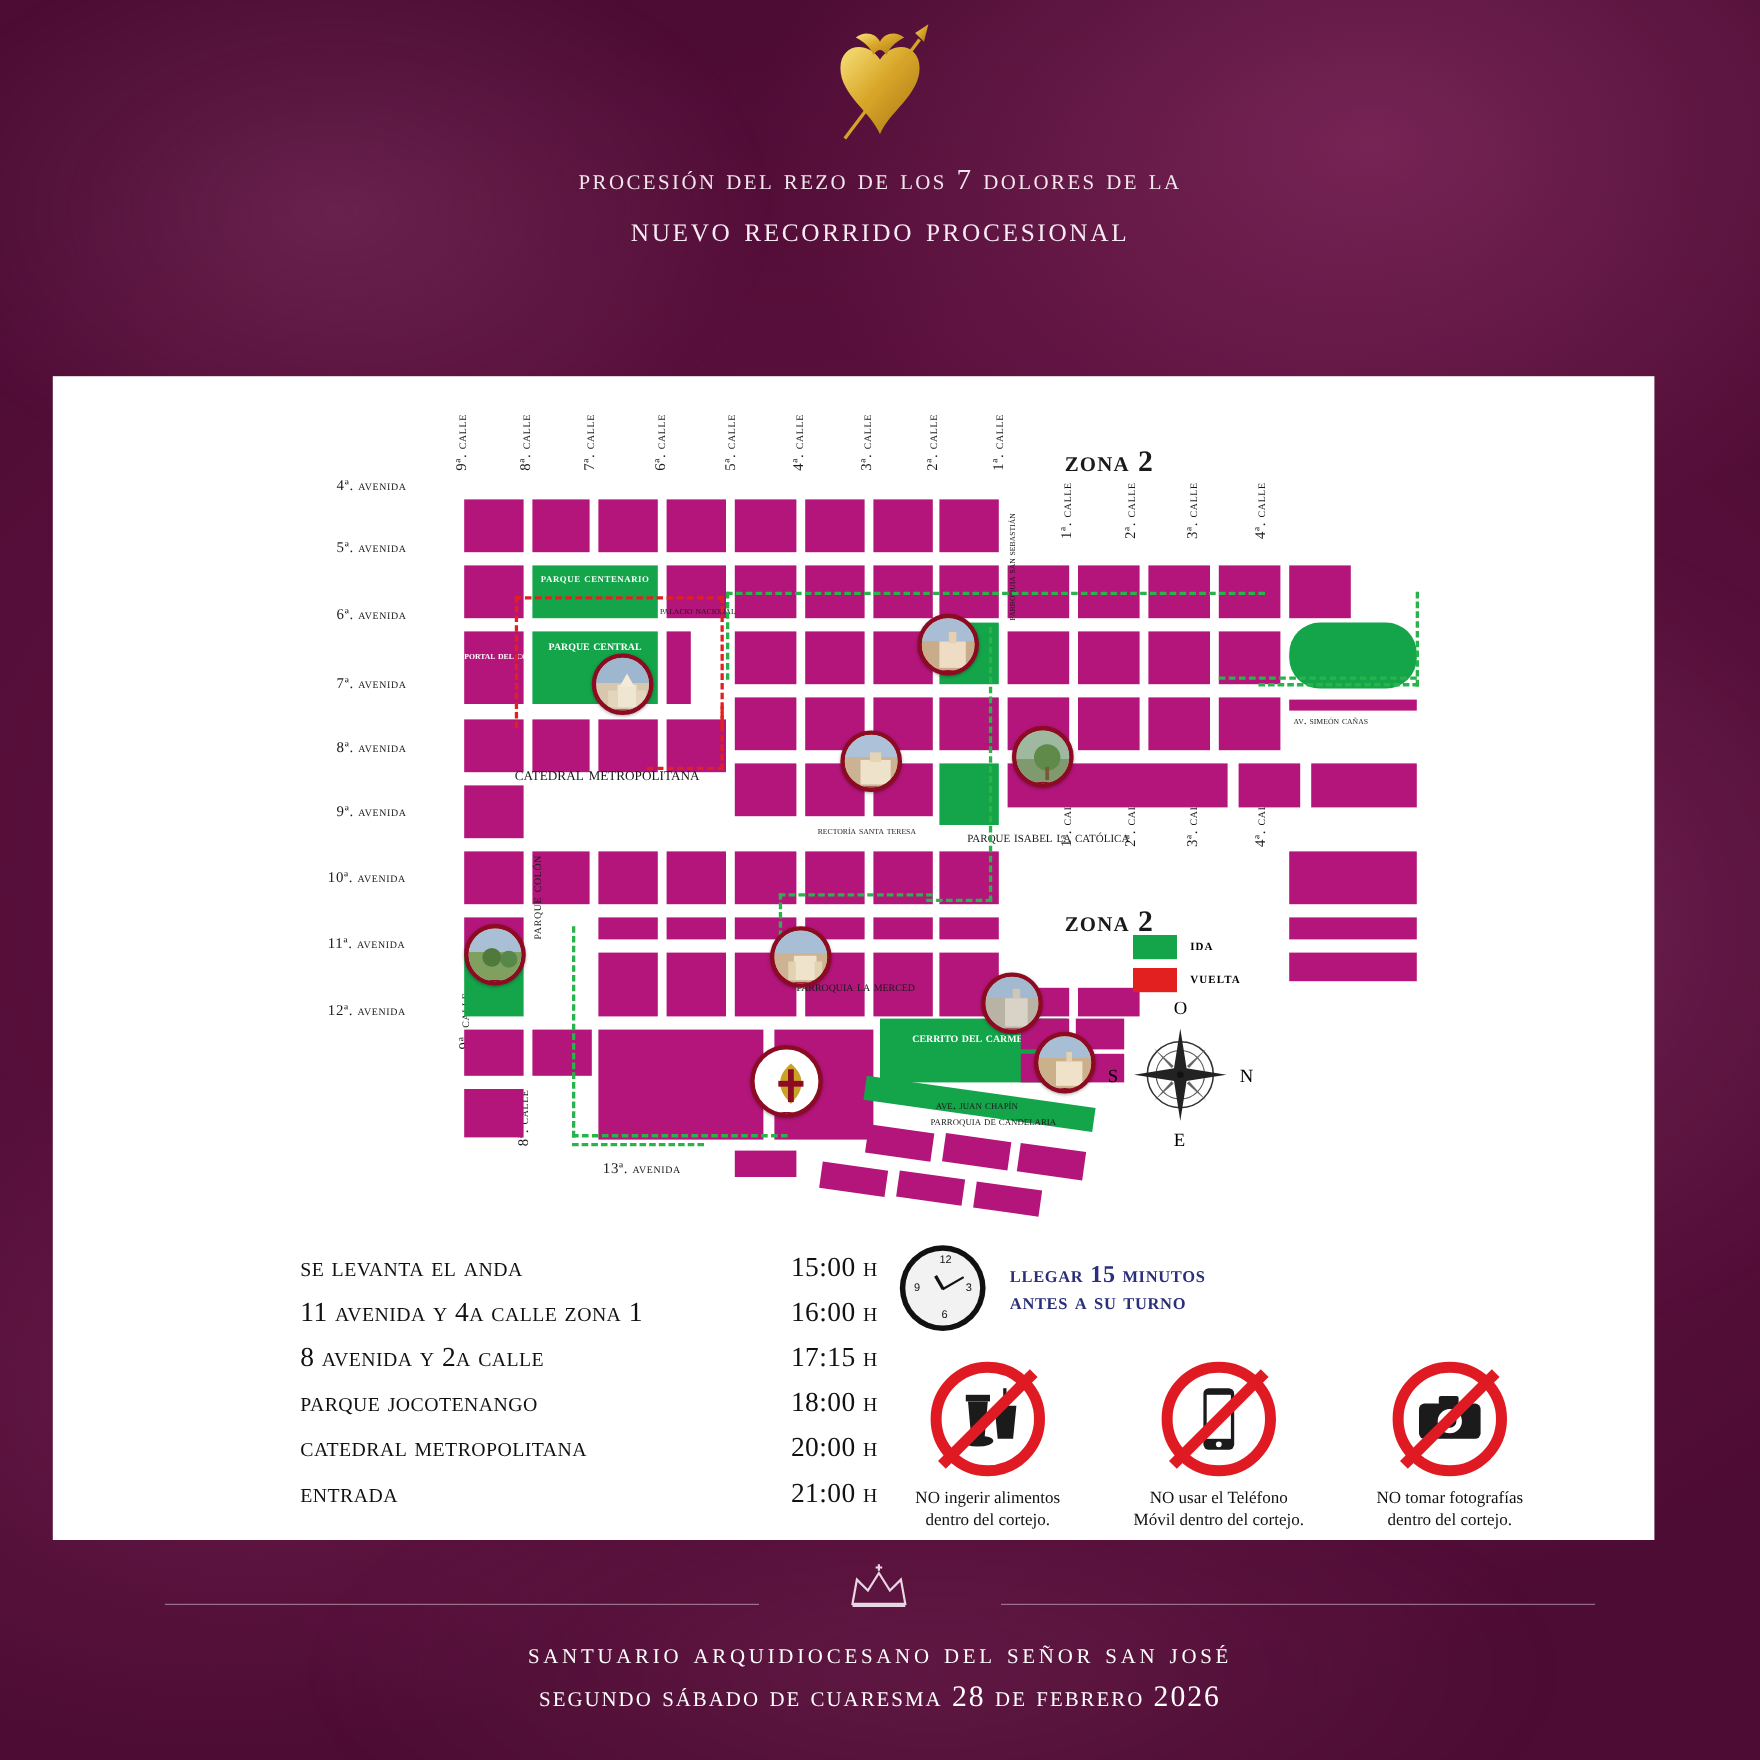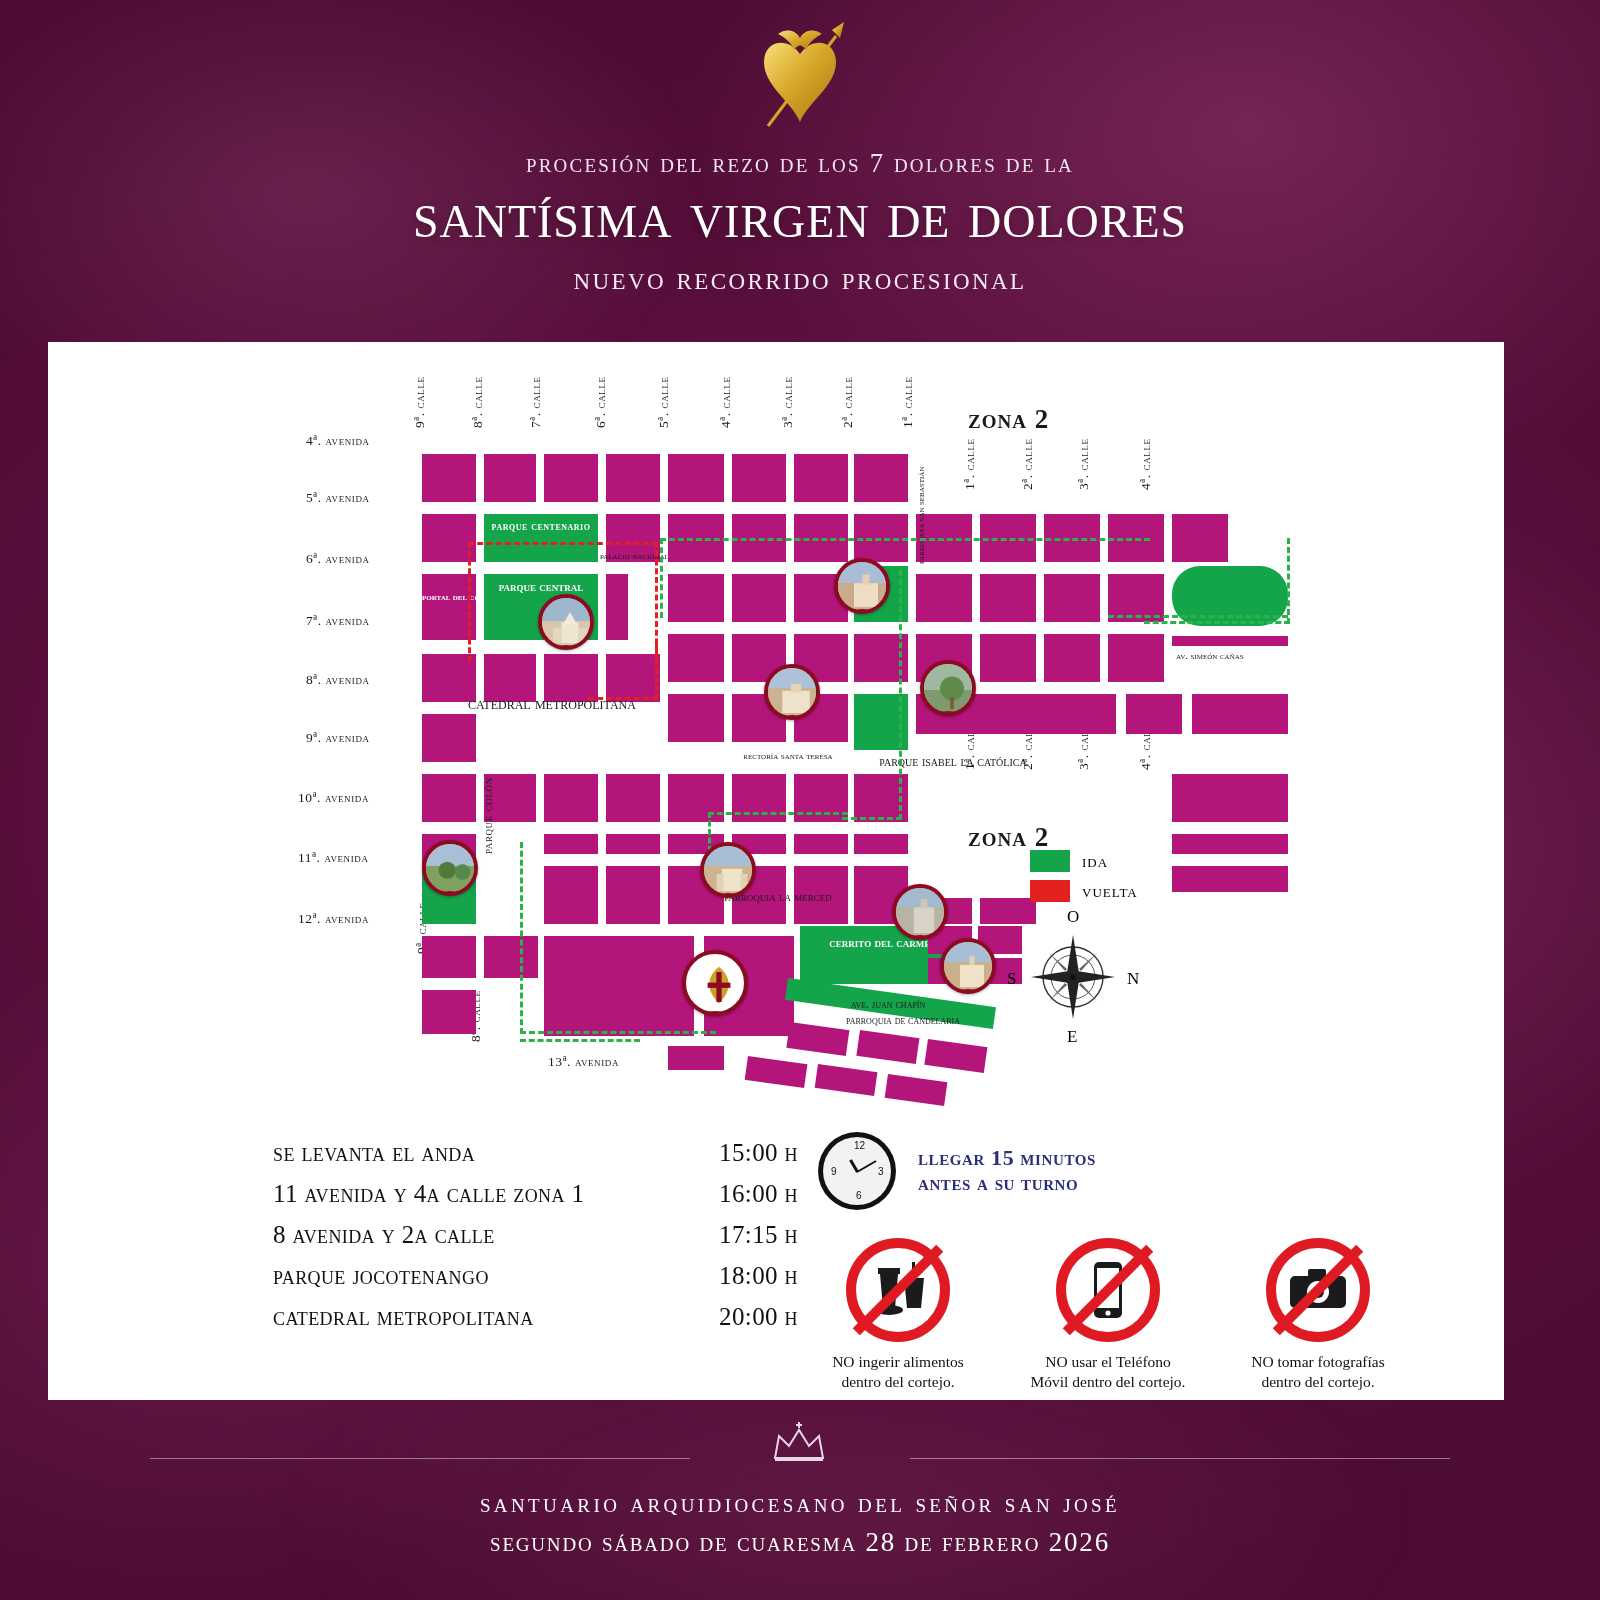--- a/index.html
+++ b/index.html
@@ -88,21 +88,21 @@
   }
   .marker .ph { position:absolute; inset:0; }
 
   .dash-green { position:absolute; border:3px dashed #29b34a; }
   .dash-red { position:absolute; border:3px dashed #e32020; }
 
   
   .legend { position:absolute; }
   .legend .row { display:flex; align-items:center; gap:12px; margin-bottom:8px; }
   .legend .sw { width:40px; height:22px; }
-  .legend .t { font-size:19px; font-variant:small-caps; text-transform:lowercase; letter-spacing:1px; }
+  .legend .t { font-size:14px; font-variant:small-caps; text-transform:lowercase; letter-spacing:1px;font-weight:bold; }
 
   
   .compass { position:absolute; width:100px; height:100px; }
   .compass .cl { position:absolute; font-size:17px; font-variant:small-caps; }
 
   
   .sched { position:absolute; left:225px; top:790px; width:525px; }
   .sched .row {
     display:flex; justify-content:space-between; align-items:baseline;
     font-size:25px; letter-spacing:.4px; padding:6.5px 0;
@@ -171,21 +171,20 @@
       </defs>
       <path d="M60 40 C48 22 24 26 24 48 C24 72 52 88 60 108 C68 88 96 72 96 48 C96 26 72 22 60 40 Z" fill="url(#gold)"></path>
       <path d="M38 20 C46 14 56 16 60 24 C64 16 74 14 82 20 C74 24 68 30 66 36 C62 30 58 30 54 36 C52 30 46 24 38 20 Z" fill="url(#gold)"></path>
       <g stroke="url(#gold)" stroke-width="3">
         <line x1="28" y1="112" x2="96" y2="22"></line>
       </g>
       <path d="M92 16 L104 8 L100 24 Z" fill="url(#gold)"></path>
     </svg>
   </div>
   <div class="hdr-small">Procesión del Rezo de los 7 Dolores de la</div>
-  <div class="hdr-big">Santísima Virgen de Dolores</div>
   <div class="hdr-sub">Nuevo Recorrido Procesional</div>
 </div>
 
 <div class="card">
 
   <div class="map">
 
     <div class="lbl ave" style="left:258px; top:91px;">4ª. Avenida</div>
     <div class="lbl ave" style="left:258px; top:148px;">5ª. Avenida</div>
     <div class="lbl ave" style="left:258px; top:209px;">6ª. Avenida</div>
@@ -472,20 +471,24 @@
       <div class="t">17:15 H</div>
     </div>
     <div class="row">
       <div>Parque Jocotenango</div>
       <div class="t">18:00 H</div>
     </div>
     <div class="row">
       <div>Catedral Metropolitana</div>
       <div class="t">20:00 H</div>
     </div>
+    <div class="row">
+      <div>Entrada</div>
+      <div class="t">21:00 H</div>
+    </div>
   </div>
 
   <div class="info">
     <div class="clockline">
       <div class="clock">
         <div class="face"></div>
         <div class="n" style="left:36px; top:8px;">12</div>
         <div class="n" style="left:60px; top:34px;">3</div>
         <div class="n" style="left:38px; top:58px;">6</div>
         <div class="n" style="left:13px; top:34px;">9</div>

